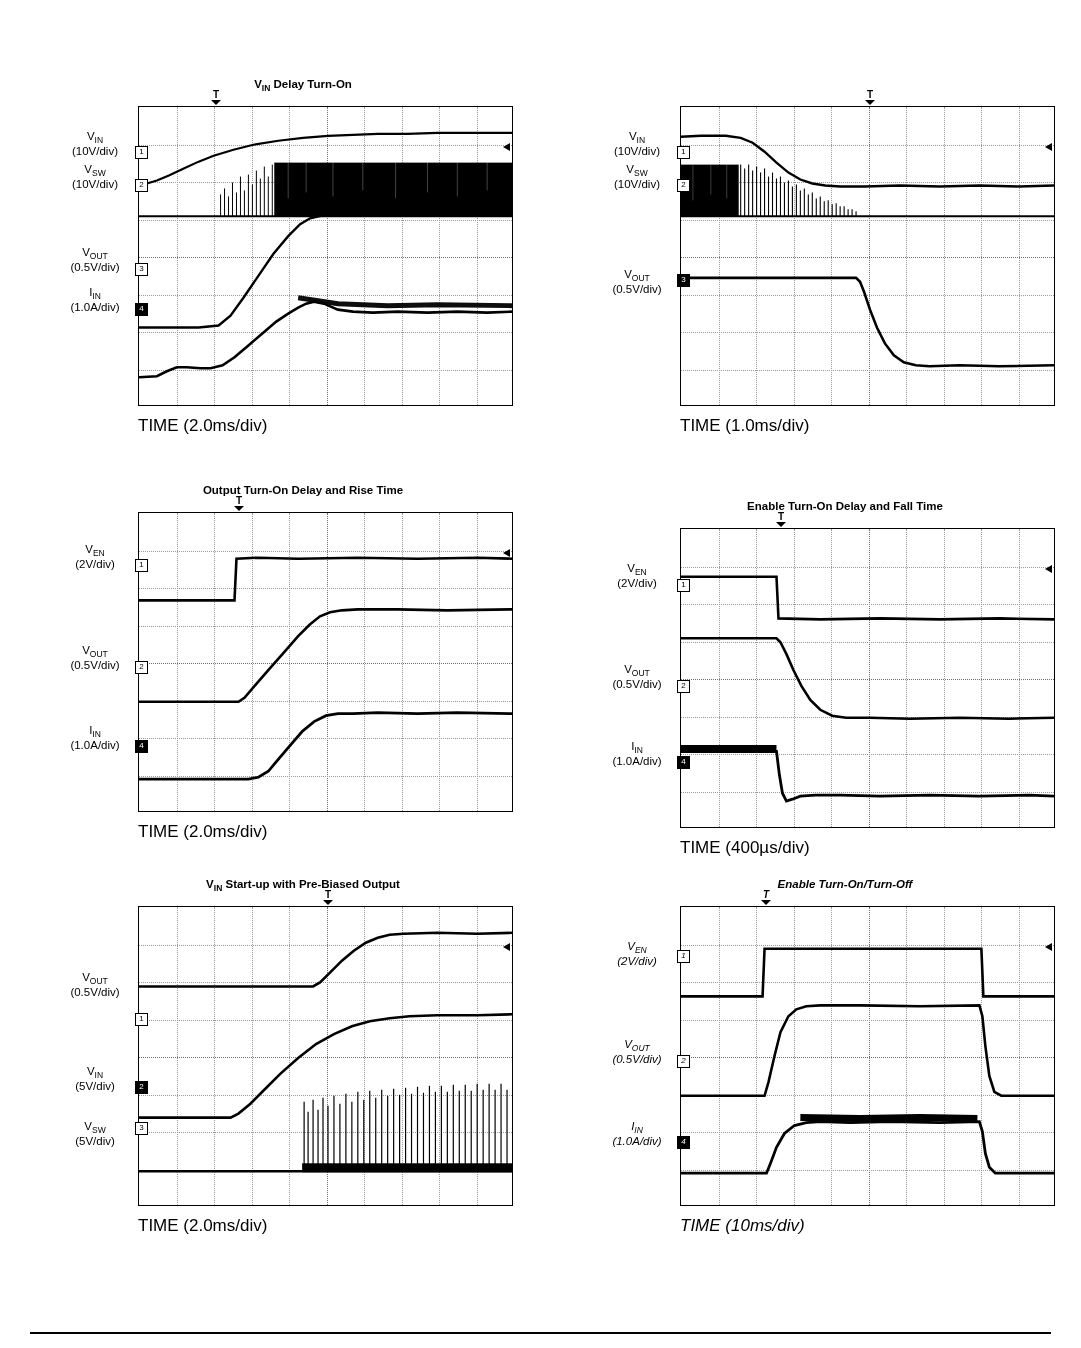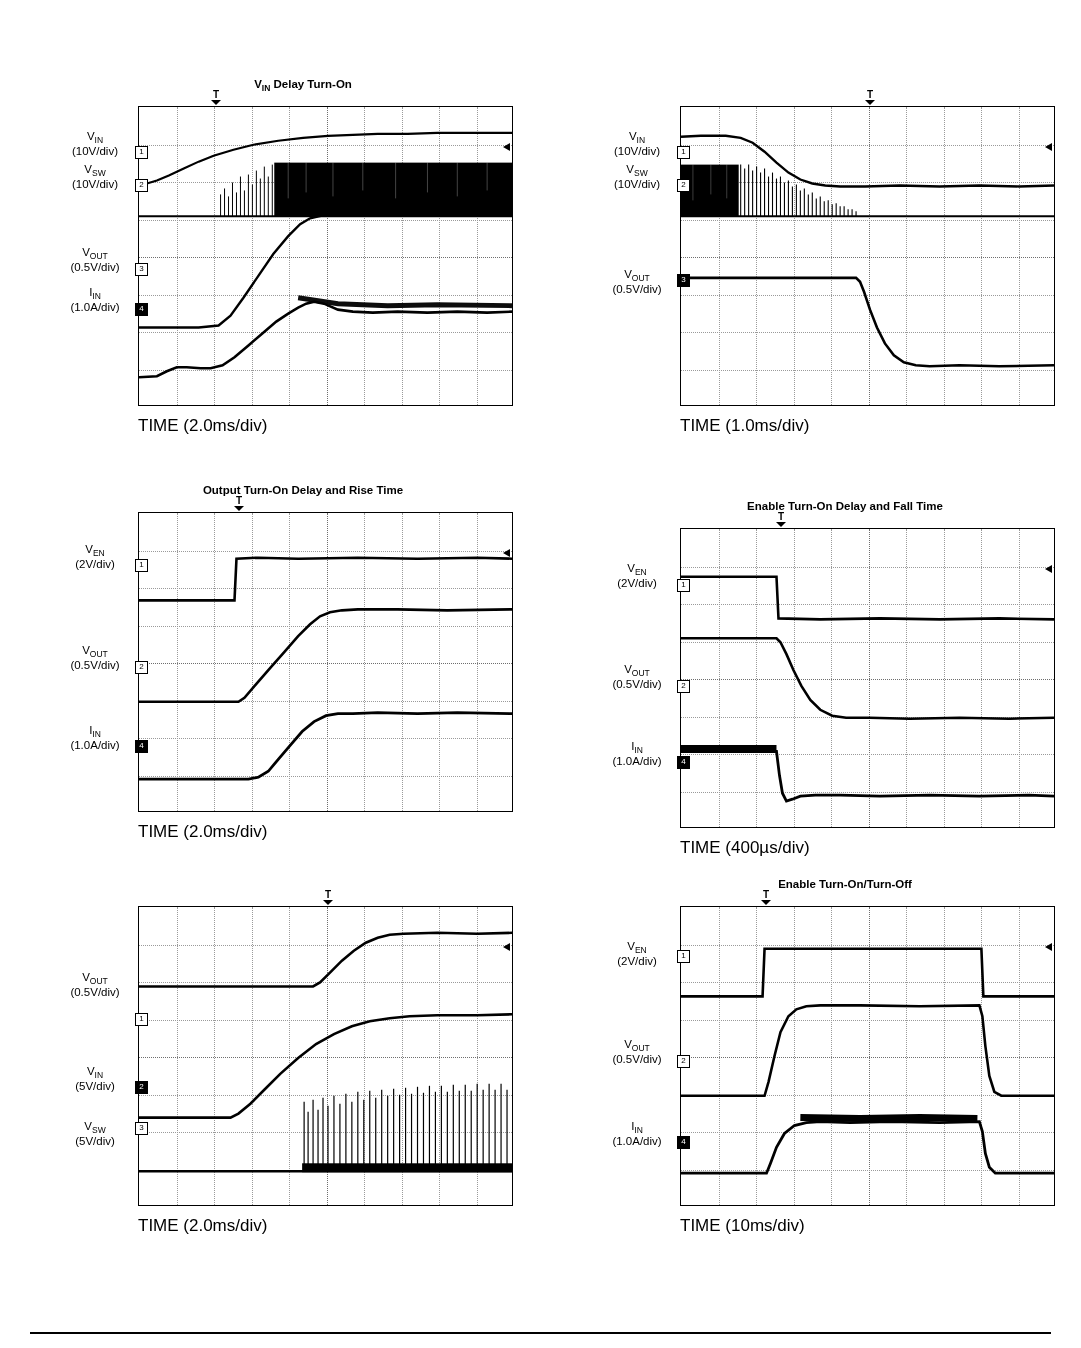--- a/index.html
+++ b/index.html
@@ -385,20 +385,23 @@
       <span class="l2">(1.0A/div)</span>
     </div>
     <div class="chbox filled" style="left:57px;top:256px;"><span>4</span></div>
 
     <div class="xlab" style="left:60px;top:338px;width:375px;">
       <span>TIME (400µs/div)</span>
     </div>
   </div>
 
   <div class="fig" style="left:78px;top:878px;width:450px;height:340px;">
+    <div class="fig-title">
+      <span>V</span><sub>IN</sub><span> Start-up with Pre-Biased Output</span>
+    </div>
 
     <div class="trig" style="left:243px;top:14px;">
       <span class="tt">T</span>
       <span class="tri"></span>
     </div>
 
     <div class="scope" style="left:60px;top:28px;width:375px;height:300px;">
       <div class="grid">
         <div class="v" style="left:37.5px"></div>
           <div class="v" style="left:75px"></div>
@@ -483,21 +486,21 @@
       <span class="l1"><span>V</span><sub>SW</sub></span>
       <span class="l2">(5V/div)</span>
     </div>
     <div class="chbox" style="left:57px;top:244px;"><span>3</span></div>
 
     <div class="xlab" style="left:60px;top:338px;width:375px;">
       <span>TIME (2.0ms/div)</span>
     </div>
   </div>
 
-  <div class="fig" style="left:620px;top:878px;width:450px;height:340px;">
+  <div class="fig" style="left:620px;top:878px;width:450px;height:340px;font-style:italic;">
     <div class="fig-title">
       <span>Enable Turn-On/Turn-Off</span>
     </div>
 
     <div class="trig" style="left:139px;top:14px;">
       <span class="tt">T</span>
       <span class="tri"></span>
     </div>
 
     <div class="scope" style="left:60px;top:28px;width:375px;height:300px;">

